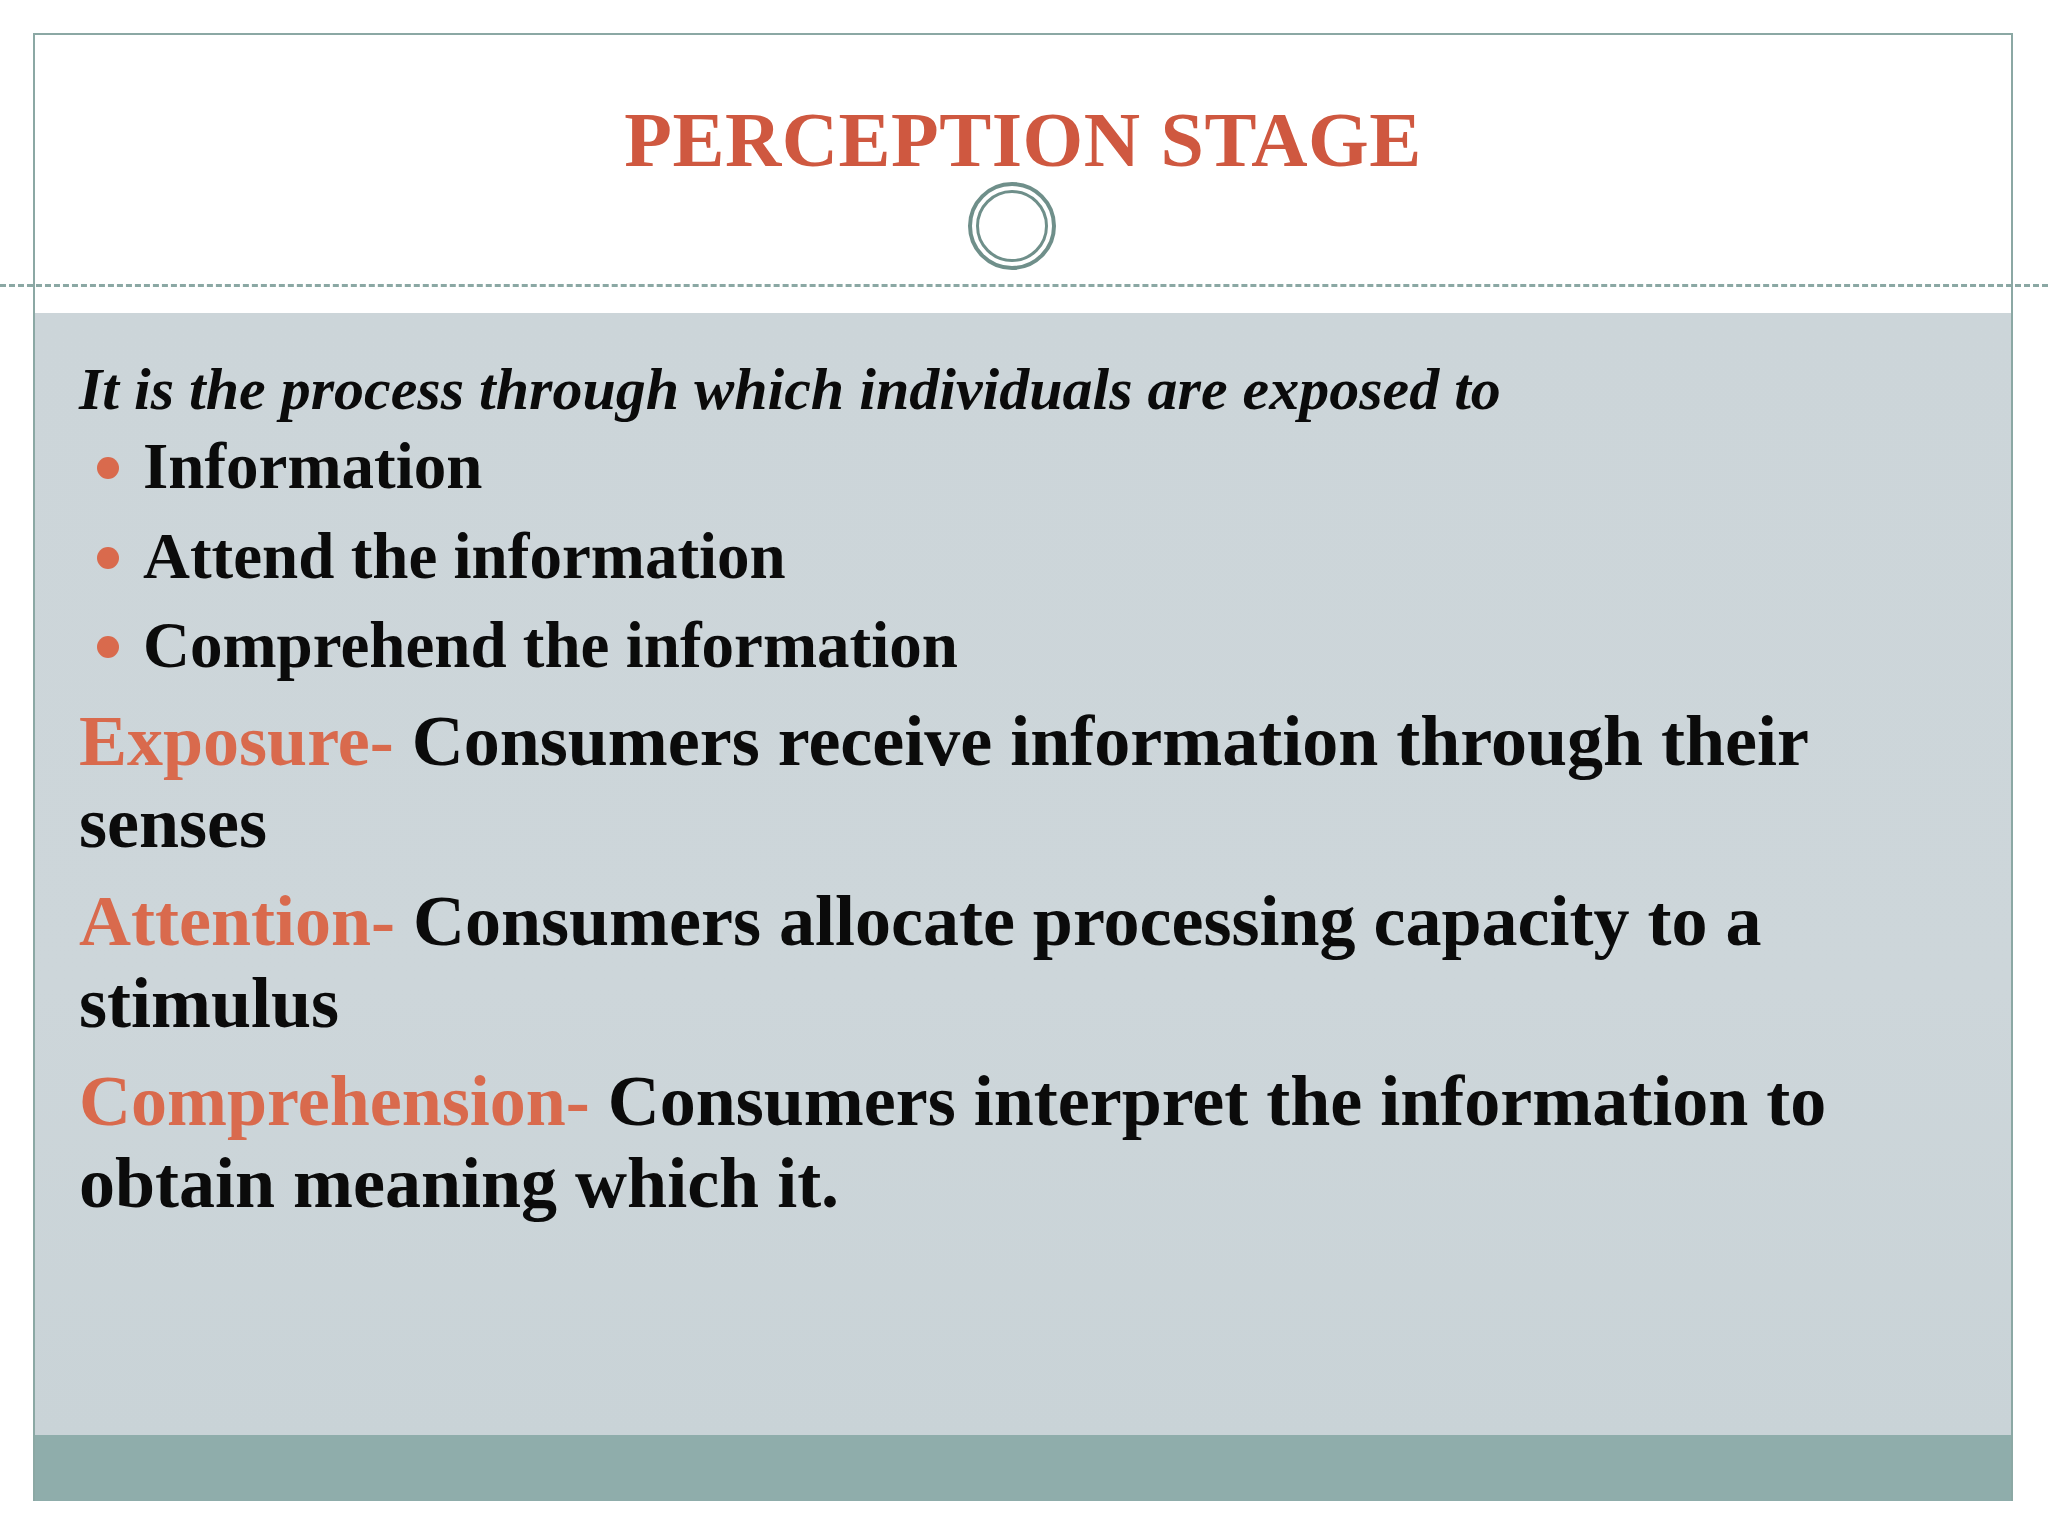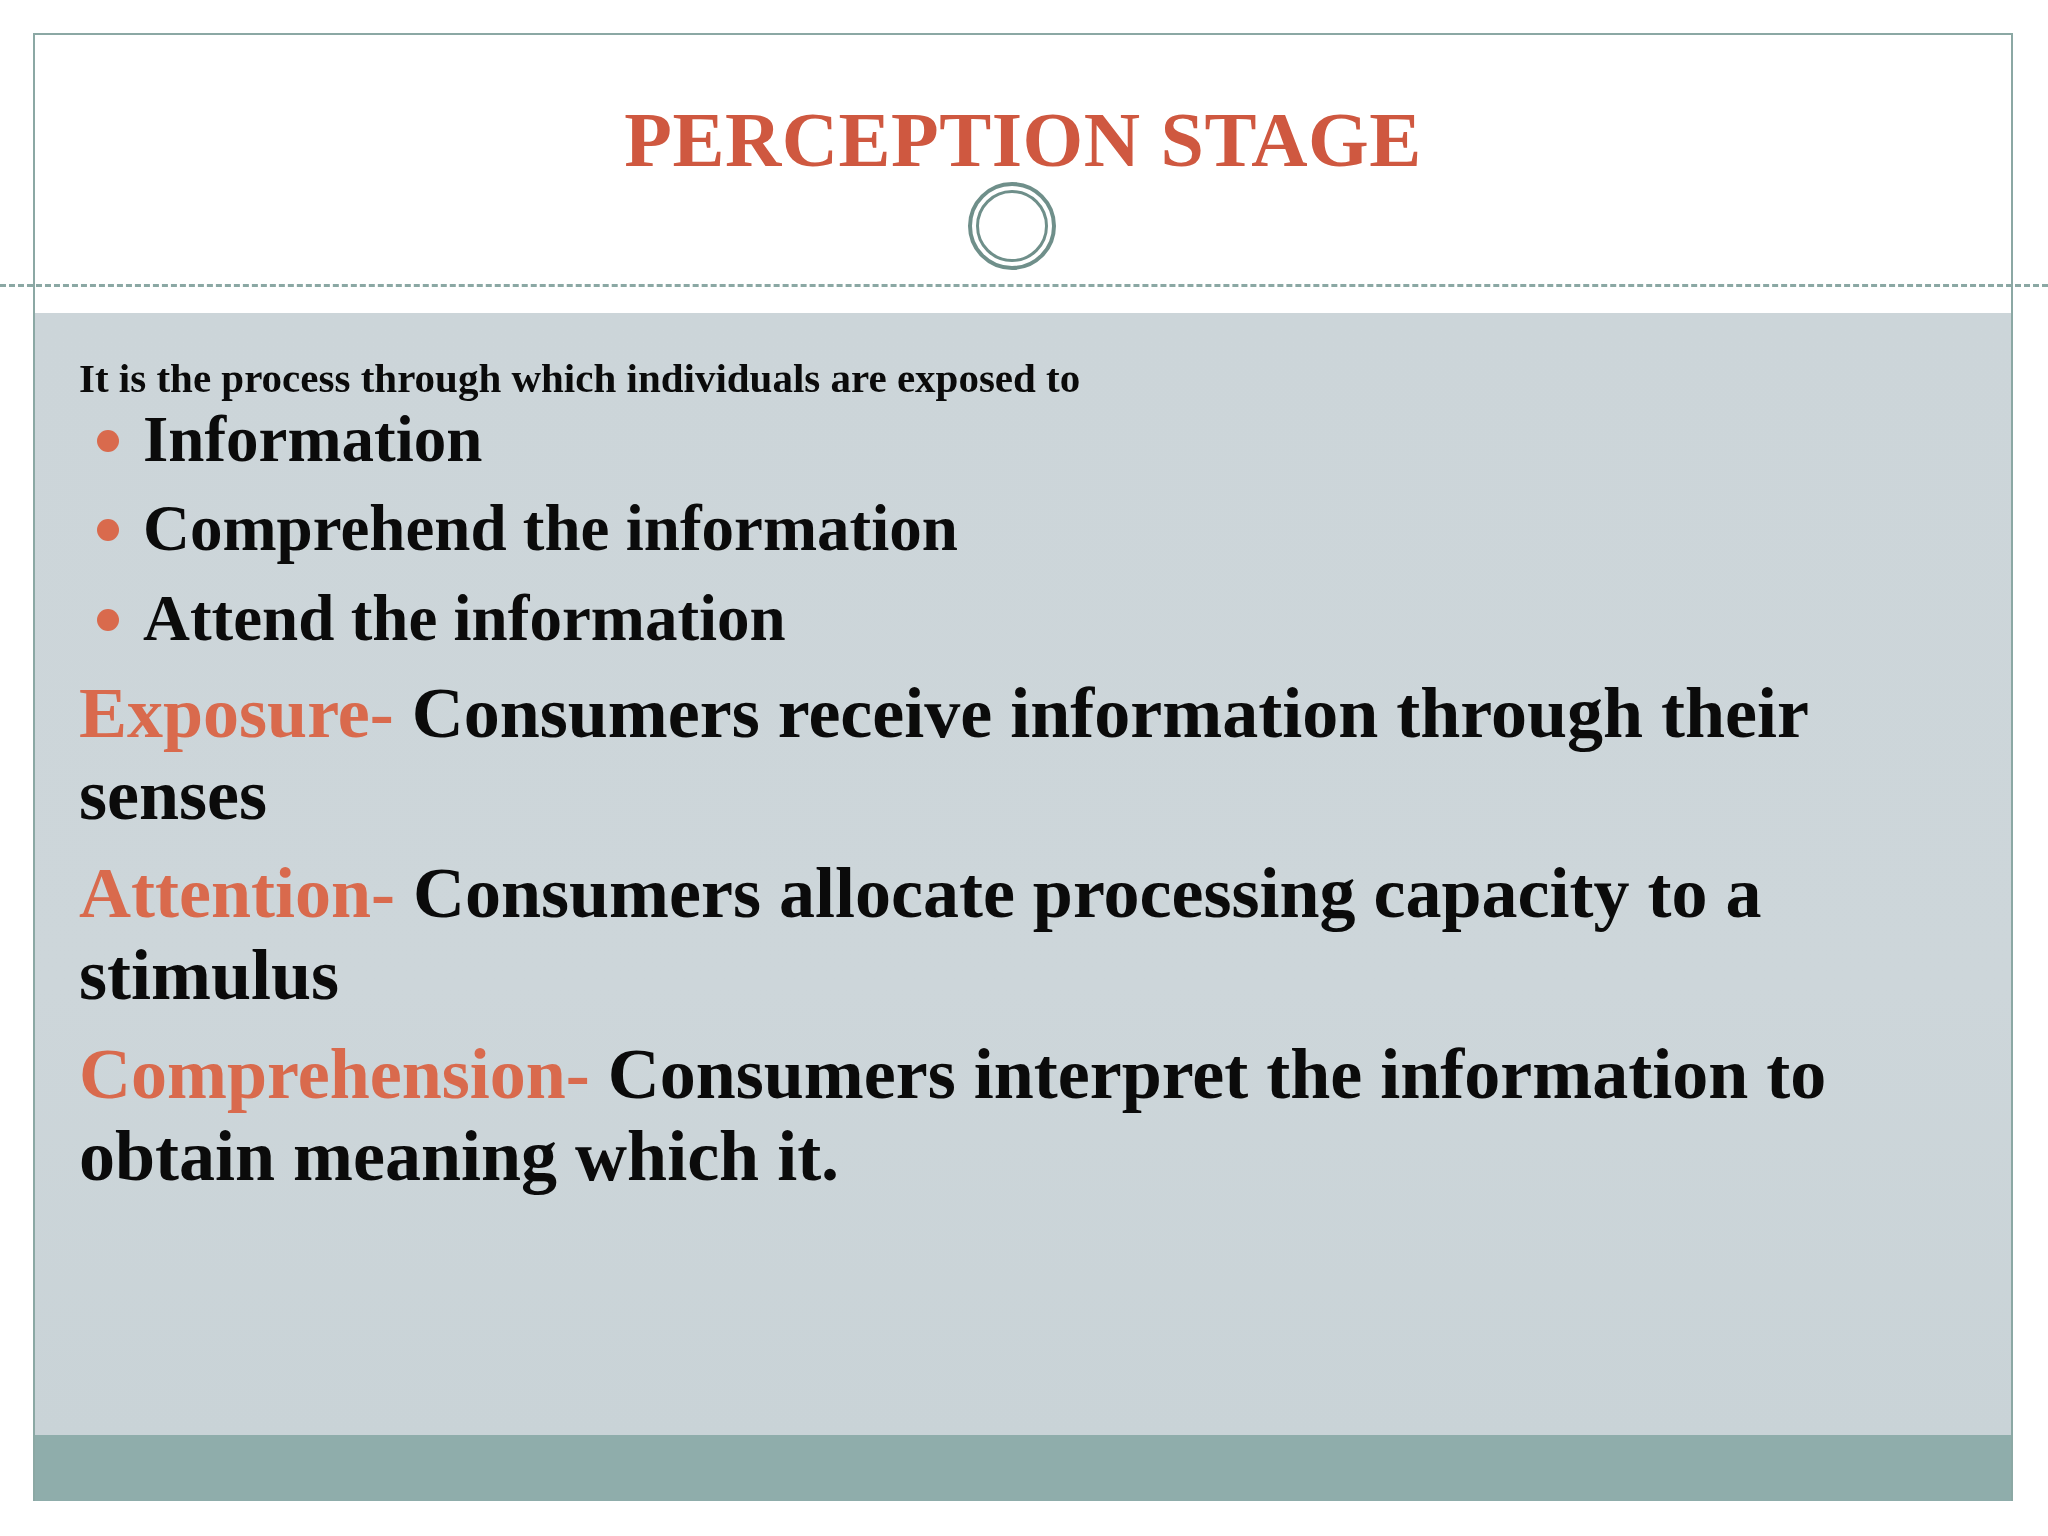--- a/index.html
+++ b/index.html
@@ -100,23 +100,24 @@
 
   .body-text {
     font-family:"Liberation Serif", serif;
     font-weight:bold;
     color:#0b0b0b;
     font-size:53px;
     line-height:1.14;
   }
 
   .lead {
-    font-size:41px;
+    font-size:60px;
     line-height:1.14;
-    margin-bottom:2px;
+    margin-bottom:8px;
+    font-style:italic;
   }
 
   ul.bullets {
     list-style:none;
     margin:0 0 12px 0;
     padding:0;
   }
   ul.bullets li {
     position:relative;
     padding-left:64px;
@@ -168,25 +169,25 @@
 
     <div class="body-text lead">It is the process through which individuals are exposed to</div>
 
     <ul class="bullets">
       <li class="body-text">
         <span class="dot"></span>
         <span>Information</span>
       </li>
       <li class="body-text">
         <span class="dot"></span>
-        <span>Comprehend the information</span>
+        <span>Attend the information</span>
       </li>
       <li class="body-text">
         <span class="dot"></span>
-        <span>Attend the information</span>
+        <span>Comprehend the information</span>
       </li>
     </ul>
 
     <div class="defn">
       <span class="term">Exposure-</span><span class="desc"> Consumers receive information through their senses</span>
     </div>
 
     <div class="defn">
       <span class="term">Attention-</span><span class="desc"> Consumers allocate processing capacity to a stimulus</span>
     </div>

